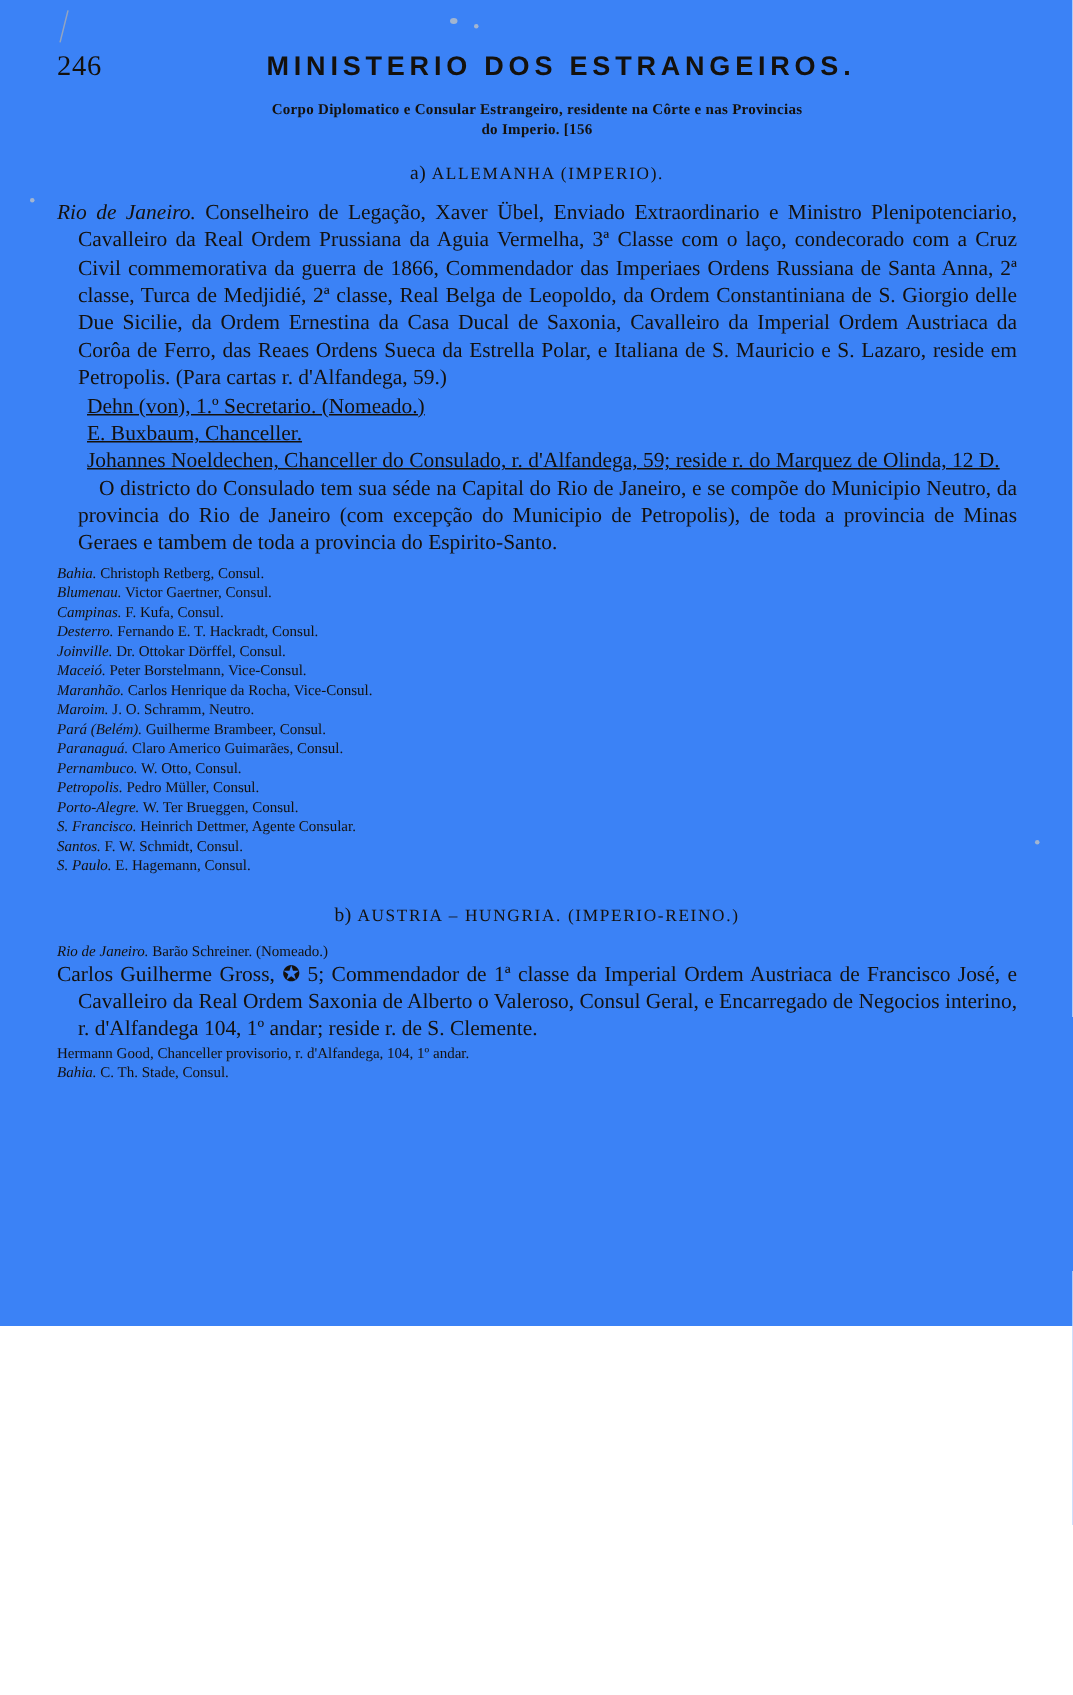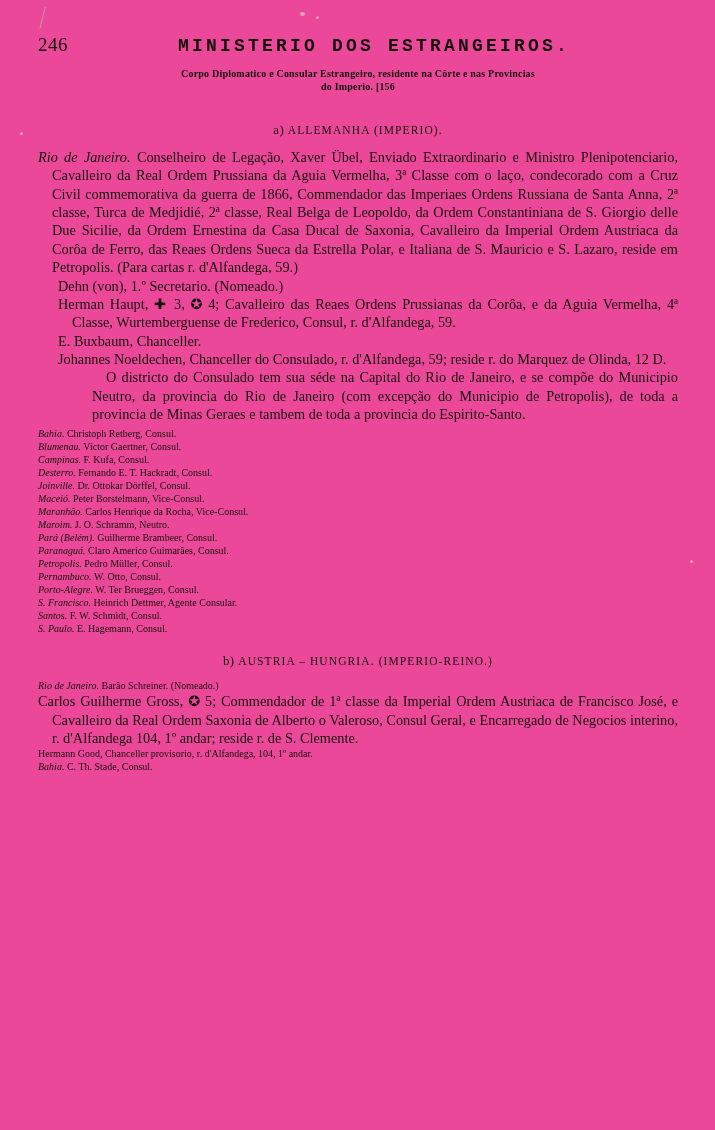--- a/index.html
+++ b/index.html
@@ -12,22 +12,22 @@
     height: 1130px;
     position: relative;
     font-family: "Liberation Serif", serif;
     color: #14110d;
     overflow: hidden;
   }
   .page {
     position: absolute;
     left: 0; top: 0;
     width: 715px;
-    height: 1130px;
-    background: #ec4899;
+    height: 884px;
+    background: #3b82f6;
   }
   .content {
     position: absolute;
     left: 38px;
     top: 34px;
     width: 640px;
   }
   
   .header-row {
     display: flex;
@@ -41,35 +41,35 @@
     letter-spacing: 0.5px;
     width: 52px;
     font-family: "Liberation Serif", serif;
   }
   .running-head {
     flex: 1;
     text-align: center;
     font-size: 18px;
     font-weight: bold;
     letter-spacing: 3.2px;
-    font-family: Liberation Mono, monospace;
+    font-family: Liberation Sans, sans-serif;
     padding-right: 20px;
   }
   .subtitle {
     text-align: center;
     font-size: 10px;
     font-weight: bold;
     line-height: 1.25;
     margin-top: 8px;
     letter-spacing: 0.2px;
   }
   .section-head {
     text-align: center;
     font-size: 13px;
-    margin-top: 29px;
+    margin-top: 14px;
     margin-bottom: 6px;
     letter-spacing: 0.4px;
   }
   .section-head .sc {
     font-size: 11.5px;
     letter-spacing: 1.1px;
   }
   .para {
     font-size: 14.3px;
     line-height: 1.285;
@@ -78,23 +78,24 @@
     text-indent: 0;
   }
   .block-indent-1 {
     padding-left: 0px;
     text-indent: -14px;
     margin-left: 14px;
   }
   .block-indent-2 {
     margin-left: 34px;
     text-indent: -14px;
+    text-decoration: underline;
   }
   .block-indent-3 {
-    margin-left: 54px;
+    margin-left: 14px;
     text-indent: 14px;
   }
   .listline {
     font-size: 10px;
     line-height: 1.30;
     margin: 0;
   }
   .place {
     font-style: italic;
   }
@@ -145,42 +146,41 @@
       <span>a)</span>
       <span class="sc">ALLEMANHA (IMPERIO).</span>
     </div>
 
     <div class="gap-sm"></div>
 
     <p class="para block-indent-1"><span class="place">Rio de Janeiro.</span><span> Conselheiro de Legação, Xaver Übel, Enviado Extraordinario e Ministro Plenipotenciario, Cavalleiro da Real Ordem Prussiana da Aguia Vermelha, 3ª Classe com o laço, condecorado com a Cruz Civil commemorativa da guerra de 1866, Commendador das Imperiaes Ordens Russiana de Santa Anna, 2ª classe, Turca de Medjidié, 2ª classe, Real Belga de Leopoldo, da Ordem Constantiniana de S. Giorgio delle Due Sicilie, da Ordem Ernestina da Casa Ducal de Saxonia, Cavalleiro da Imperial Ordem Austriaca da Corôa de Ferro, das Reaes Ordens Sueca da Estrella Polar, e Italiana de S. Mauricio e S. Lazaro, reside em Petropolis. (Para cartas r. d'Alfandega, 59.)</span></p>
 
     <p class="para block-indent-2"><span>Dehn (von), 1.º Secretario. (Nomeado.)</span></p>
 
-    <p class="para block-indent-2"><span>Herman Haupt, ✚ 3, ✪ 4; Cavalleiro das Reaes Ordens Prussianas da Corôa, e da Aguia Vermelha, 4ª Classe, Wurtemberguense de Frederico, Consul, r. d'Alfandega, 59.</span></p>
 
     <p class="para block-indent-2"><span>E. Buxbaum, Chanceller.</span></p>
 
     <p class="para block-indent-2"><span>Johannes Noeldechen, Chanceller do Consulado, r. d'Alfandega, 59; reside r. do Marquez de Olinda, 12 D.</span></p>
 
     <p class="para block-indent-3"><span>O districto do Consulado tem sua séde na Capital do Rio de Janeiro, e se compõe do Municipio Neutro, da provincia do Rio de Janeiro (com excepção do Municipio de Petropolis), de toda a provincia de Minas Geraes e tambem de toda a provincia do Espirito-Santo.</span></p>
 
     <div class="gap-sm"></div>
 
     <p class="listline"><span class="place">Bahia.</span><span> Christoph Retberg, Consul.</span></p>
     <p class="listline"><span class="place">Blumenau.</span><span> Victor Gaertner, Consul.</span></p>
     <p class="listline"><span class="place">Campinas.</span><span> F. Kufa, Consul.</span></p>
     <p class="listline"><span class="place">Desterro.</span><span> Fernando E. T. Hackradt, Consul.</span></p>
     <p class="listline"><span class="place">Joinville.</span><span> Dr. Ottokar Dörffel, Consul.</span></p>
     <p class="listline"><span class="place">Maceió.</span><span> Peter Borstelmann, Vice-Consul.</span></p>
     <p class="listline"><span class="place">Maranhão.</span><span> Carlos Henrique da Rocha, Vice-Consul.</span></p>
     <p class="listline"><span class="place">Maroim.</span><span> J. O. Schramm, Neutro.</span></p>
     <p class="listline"><span class="place">Pará (Belém).</span><span> Guilherme Brambeer, Consul.</span></p>
     <p class="listline"><span class="place">Paranaguá.</span><span> Claro Americo Guimarães, Consul.</span></p>
+    <p class="listline"><span class="place">Pernambuco.</span><span> W. Otto, Consul.</span></p>
     <p class="listline"><span class="place">Petropolis.</span><span> Pedro Müller, Consul.</span></p>
-    <p class="listline"><span class="place">Pernambuco.</span><span> W. Otto, Consul.</span></p>
     <p class="listline"><span class="place">Porto-Alegre.</span><span> W. Ter Brueggen, Consul.</span></p>
     <p class="listline"><span class="place">S. Francisco.</span><span> Heinrich Dettmer, Agente Consular.</span></p>
     <p class="listline"><span class="place">Santos.</span><span> F. W. Schmidt, Consul.</span></p>
     <p class="listline"><span class="place">S. Paulo.</span><span> E. Hagemann, Consul.</span></p>
 
     <div class="section-head" style="margin-top:18px;">
       <span>b)</span>
       <span class="sc">AUSTRIA – HUNGRIA. (IMPERIO-REINO.)</span>
     </div>
 

